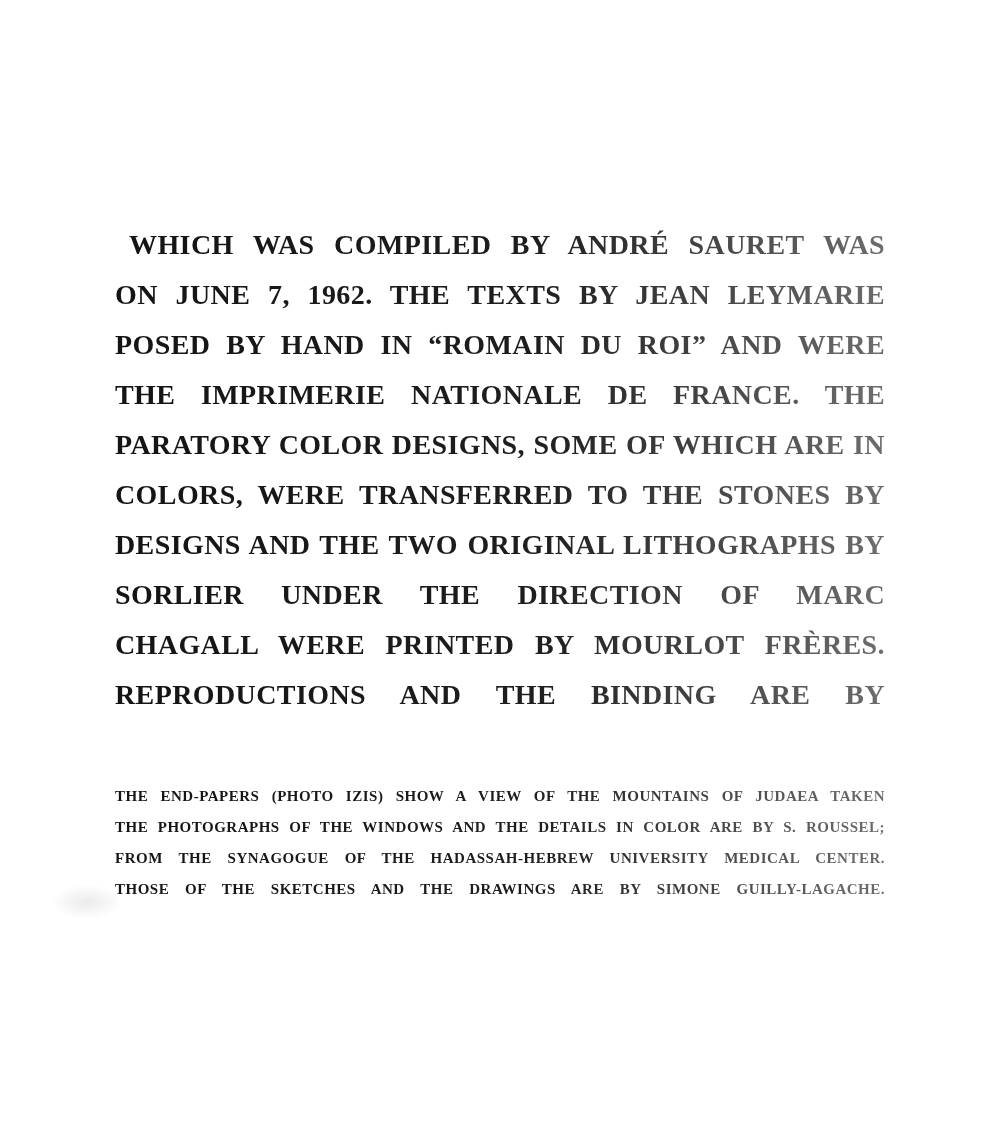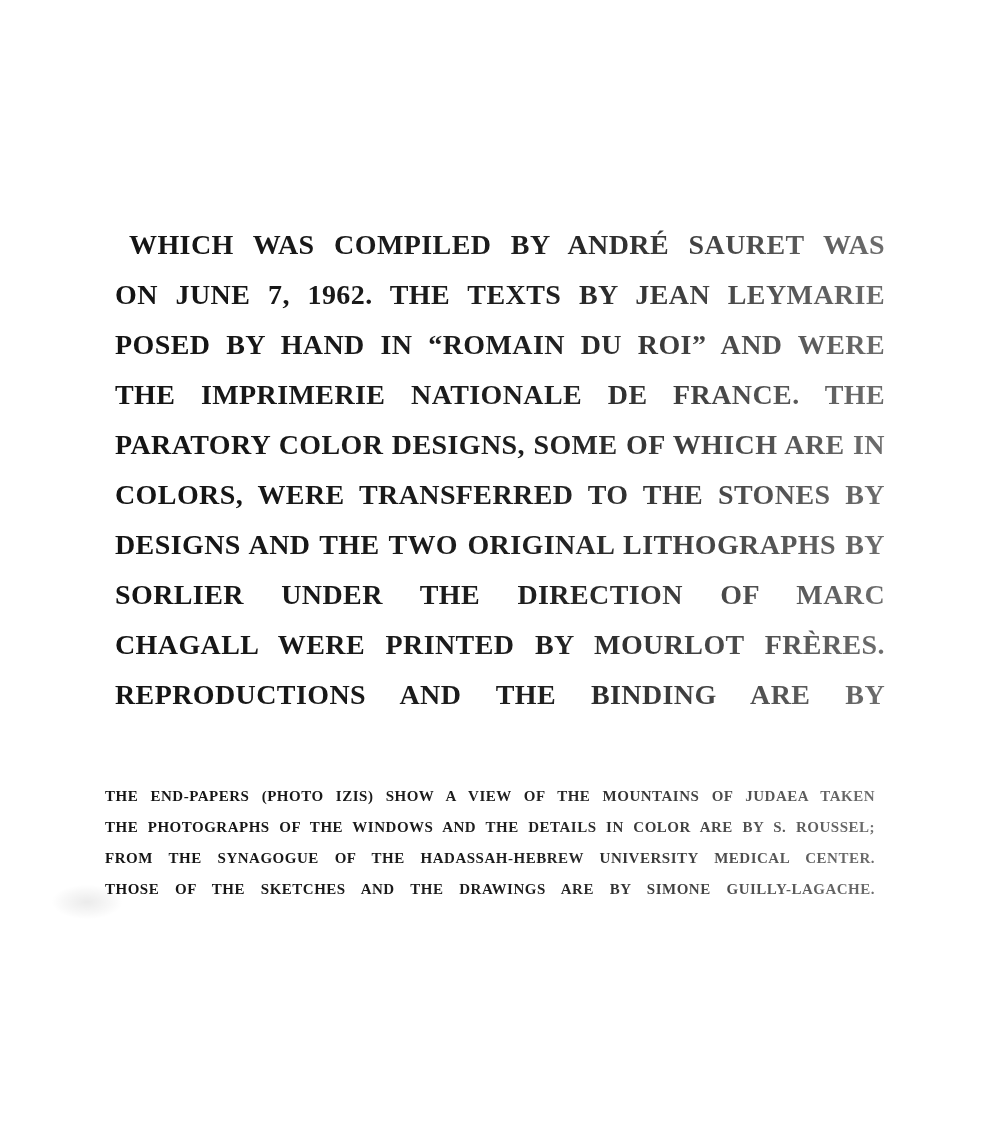--- a/index.html
+++ b/index.html
@@ -44,21 +44,21 @@
       background-image: linear-gradient(90deg, #141414 0%, #1e1e1e 55%, #5f5f5f 92%, #6d6d6d 100%);
       -webkit-background-clip: text;
       background-clip: text;
       -webkit-text-fill-color: transparent;
       color: transparent;
     }
   }
   
   .credits {
     position: absolute;
-    left: 105px;
+    left: 115px;
     top: 781px;
     width: 770px;
     color: #2a2a2a;
     font-weight: 700;
     font-size: 15px;
     letter-spacing: 0.5px;
   }
   .credits .line {
     display: block;
     height: 31px;

